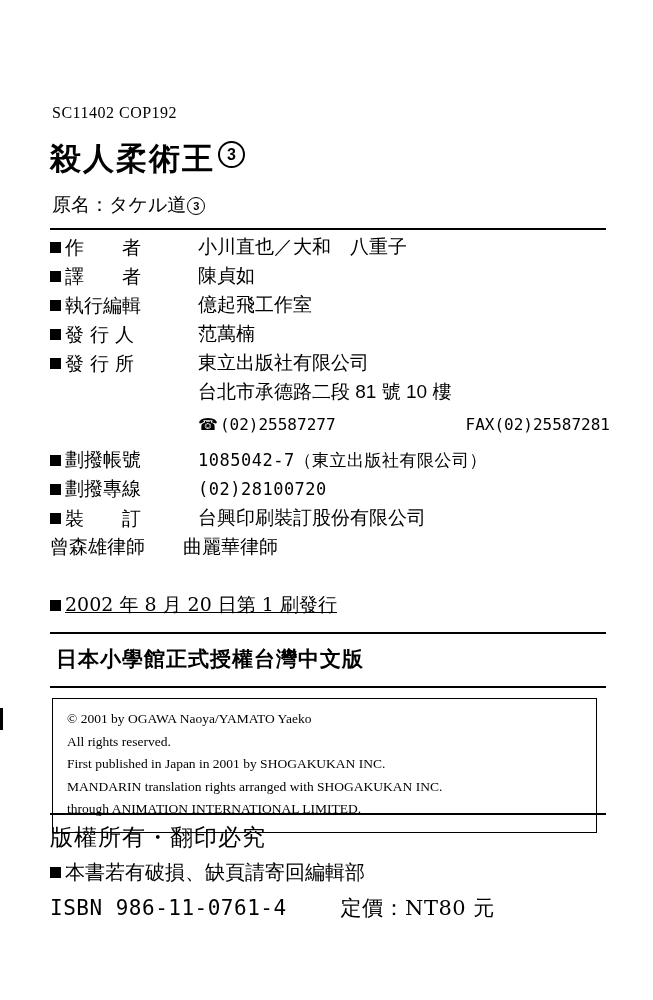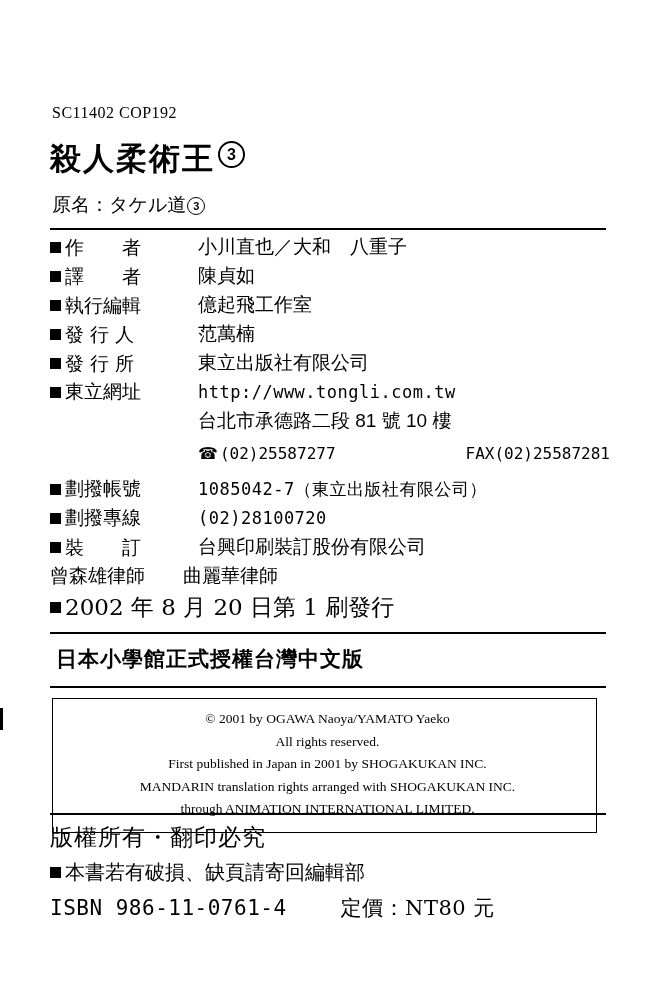--- a/index.html
+++ b/index.html
@@ -157,40 +157,40 @@
   }
   .gap-sm { height: 8px; }
 
   .date-row {
     position: absolute;
     left: 50px;
     top: 592px;
     display: flex;
     align-items: center;
     font-family: "DejaVu Serif", serif;
-    font-size: 23px;
+    font-size: 19px;
+    text-decoration: underline;
   }
   .license-line {
     position: absolute;
     left: 56px;
     top: 645px;
     font-family: "DejaVu Serif", serif;
     font-size: 21px;
     font-weight: bold;
     letter-spacing: 1px;
   }
   .copyright-box {
     position: absolute;
     left: 52px;
     top: 698px;
     width: 545px;
     border: 1.5px solid #000;
     padding: 10px 8px 10px 14px;
     box-sizing: border-box;
-    text-align: center;
   }
   .copyright-box p {
     margin: 0 0 3px 0;
     font-family: "Liberation Serif", serif;
     font-size: 13.5px;
     line-height: 1.45;
     white-space: nowrap;
   }
   .footer {
     position: absolute;
@@ -289,27 +289,20 @@
     </div>
 
     <div class="credit-row">
       <span class="credit-label">
         <span class="bullet"></span>
         <span class="lbl-text">發 行 所</span>
       </span>
       <span class="credit-value">東立出版社有限公司</span>
     </div>
 
-    <div class="credit-row">
-      <span class="credit-label">
-        <span class="bullet"></span>
-        <span class="lbl-text">東立網址</span>
-      </span>
-      <span class="credit-value mono">http://www.tongli.com.tw</span>
-    </div>
 
     <div class="addr-row">台北市承德路二段 81 號 10 樓</div>
 
     <div class="tel-row">
       <span>
         <span class="tel-icon">☎</span><span>(02)25587277</span>
       </span>
       <span>FAX(02)25587281</span>
     </div>
 

